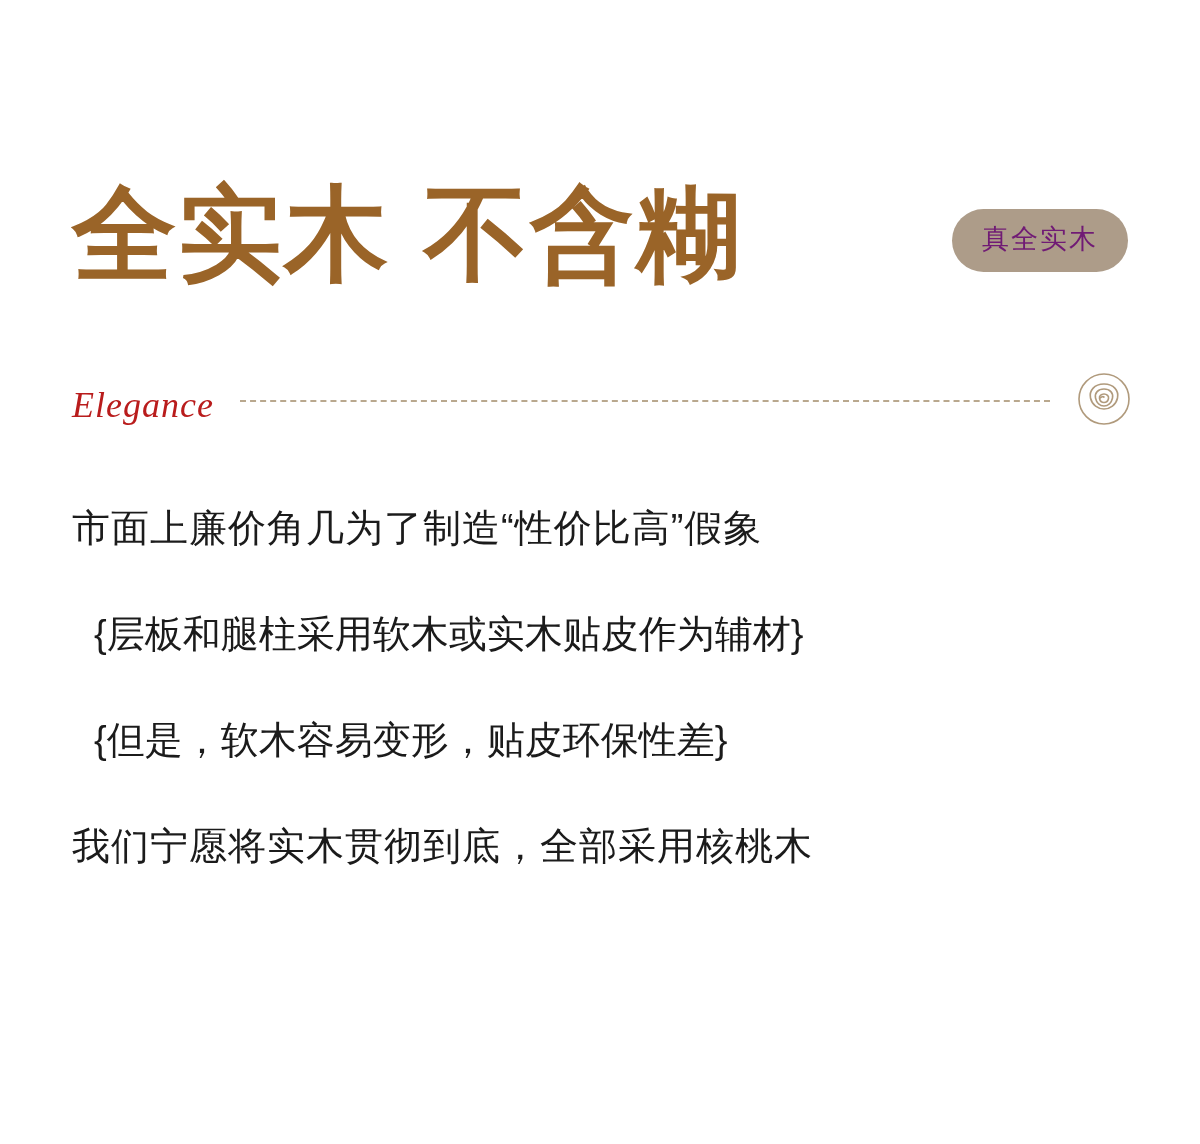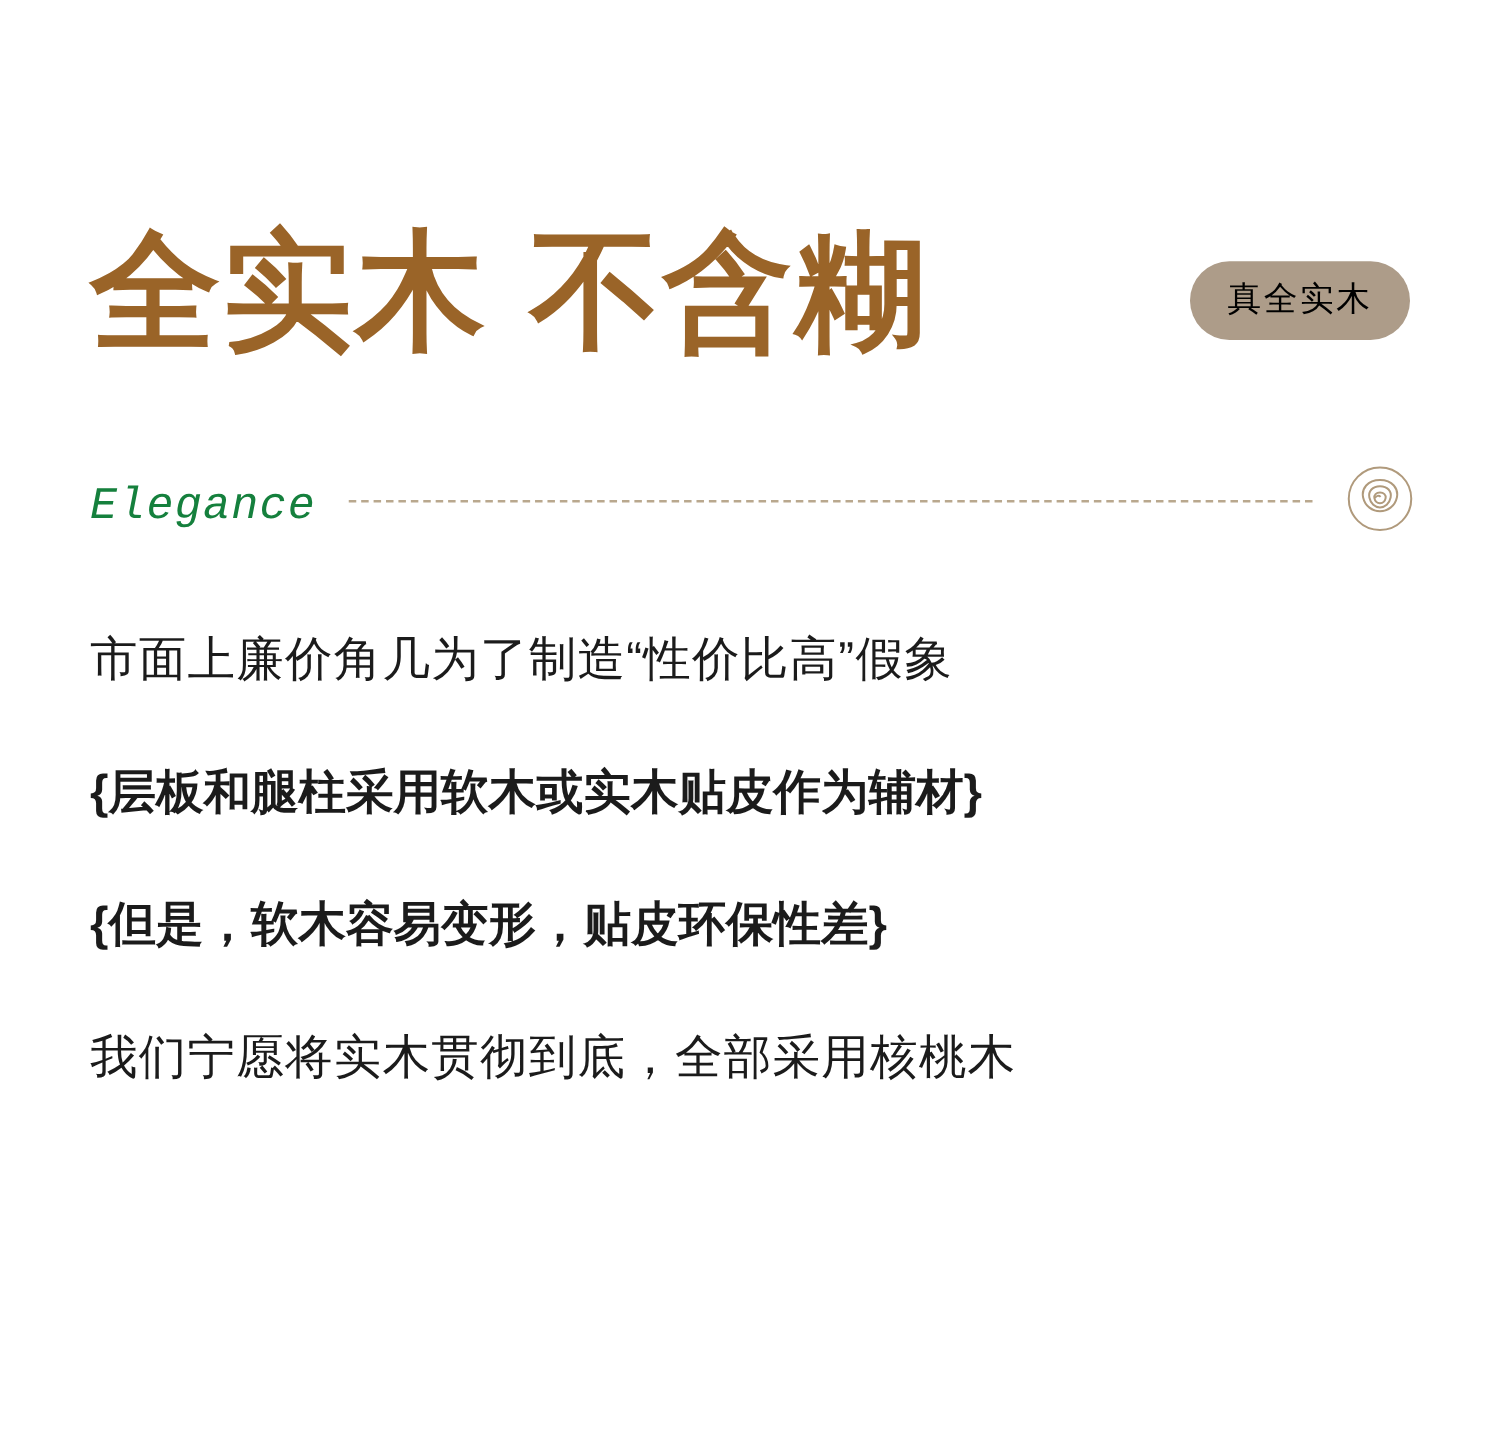--- a/index.html
+++ b/index.html
@@ -44,21 +44,21 @@
     margin: 0;
   }
   .headline .gap {
     display: inline-block;
     width: 34px;
   }
 
   .badge {
     flex: none;
     background: #ad9c89;
-    color: #000000;
+    color: #701a75;
     border-radius: 34px;
     padding: 17px 30px 19px 30px;
     font-size: 27px;
     font-weight: normal;
     letter-spacing: 2px;
     line-height: 1;
     white-space: nowrap;
     margin-top: 10px;
     font-family: "Liberation Sans", sans-serif;
   }
@@ -68,24 +68,24 @@
     position: absolute;
     left: 72px;
     top: 368px;
     width: 1060px;
     height: 62px;
     display: flex;
     align-items: center;
   }
 
   .script-word {
-    font-family: Liberation Mono, monospace;
+    font-family: Liberation Serif, serif;
     font-style: italic;
     font-size: 36px;
-    color: #15803d;
+    color: #b91c1c;
     letter-spacing: 1px;
     line-height: 1;
     flex: none;
     padding-right: 18px;
     transform: translateY(6px);
   }
 
   .dashed-line {
     flex: 1 1 auto;
     height: 0;
@@ -114,22 +114,23 @@
     font-size: 38px;
     color: #1b1b1b;
     line-height: 1.24;
     letter-spacing: 1px;
     margin: 0 0 59px 0;
     white-space: nowrap;
   }
   .line:last-child { margin-bottom: 0; }
 
   .line.strong {
-    font-weight: bold;
+    font-weight: normal;
     letter-spacing: 0px;
+    margin-left: 22px;
   }
 </style>
 </head>
 <body>
 
 <div class="page">
 
   <div class="header">
     <h1 class="headline"><span>全实木</span><span class="gap"></span><span>不含糊</span></h1>
     <div class="badge">真全实木</div>

